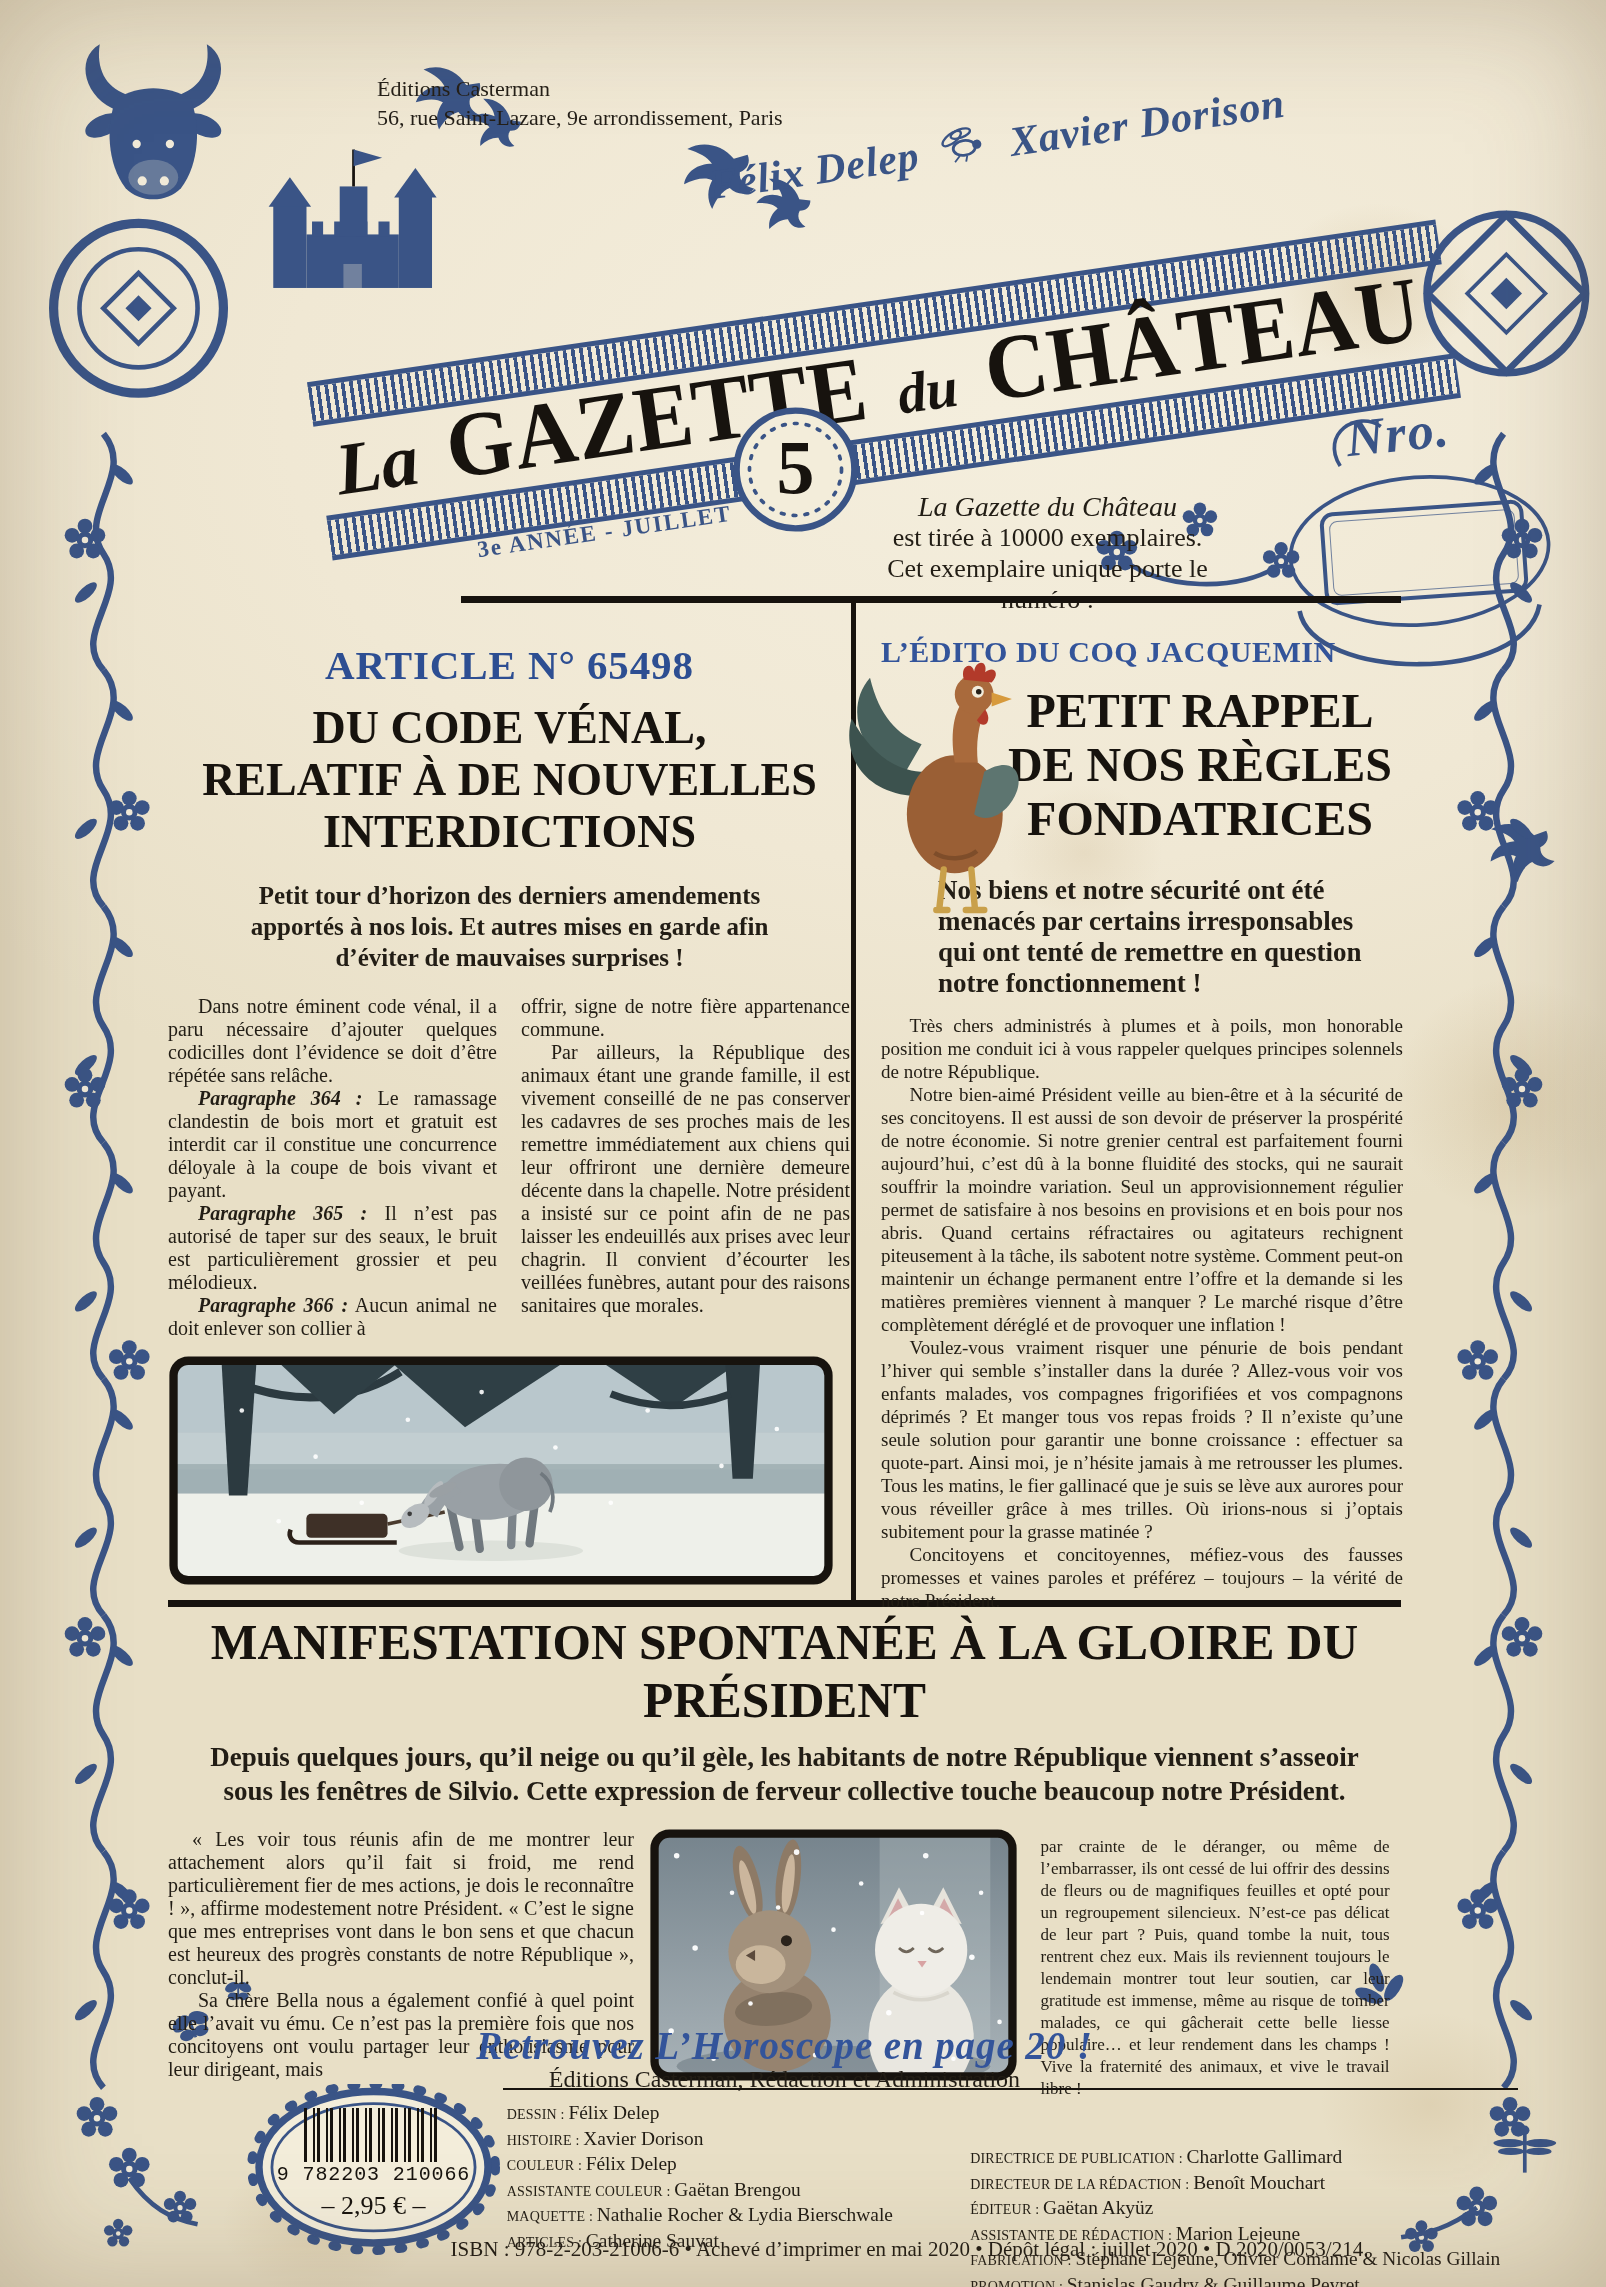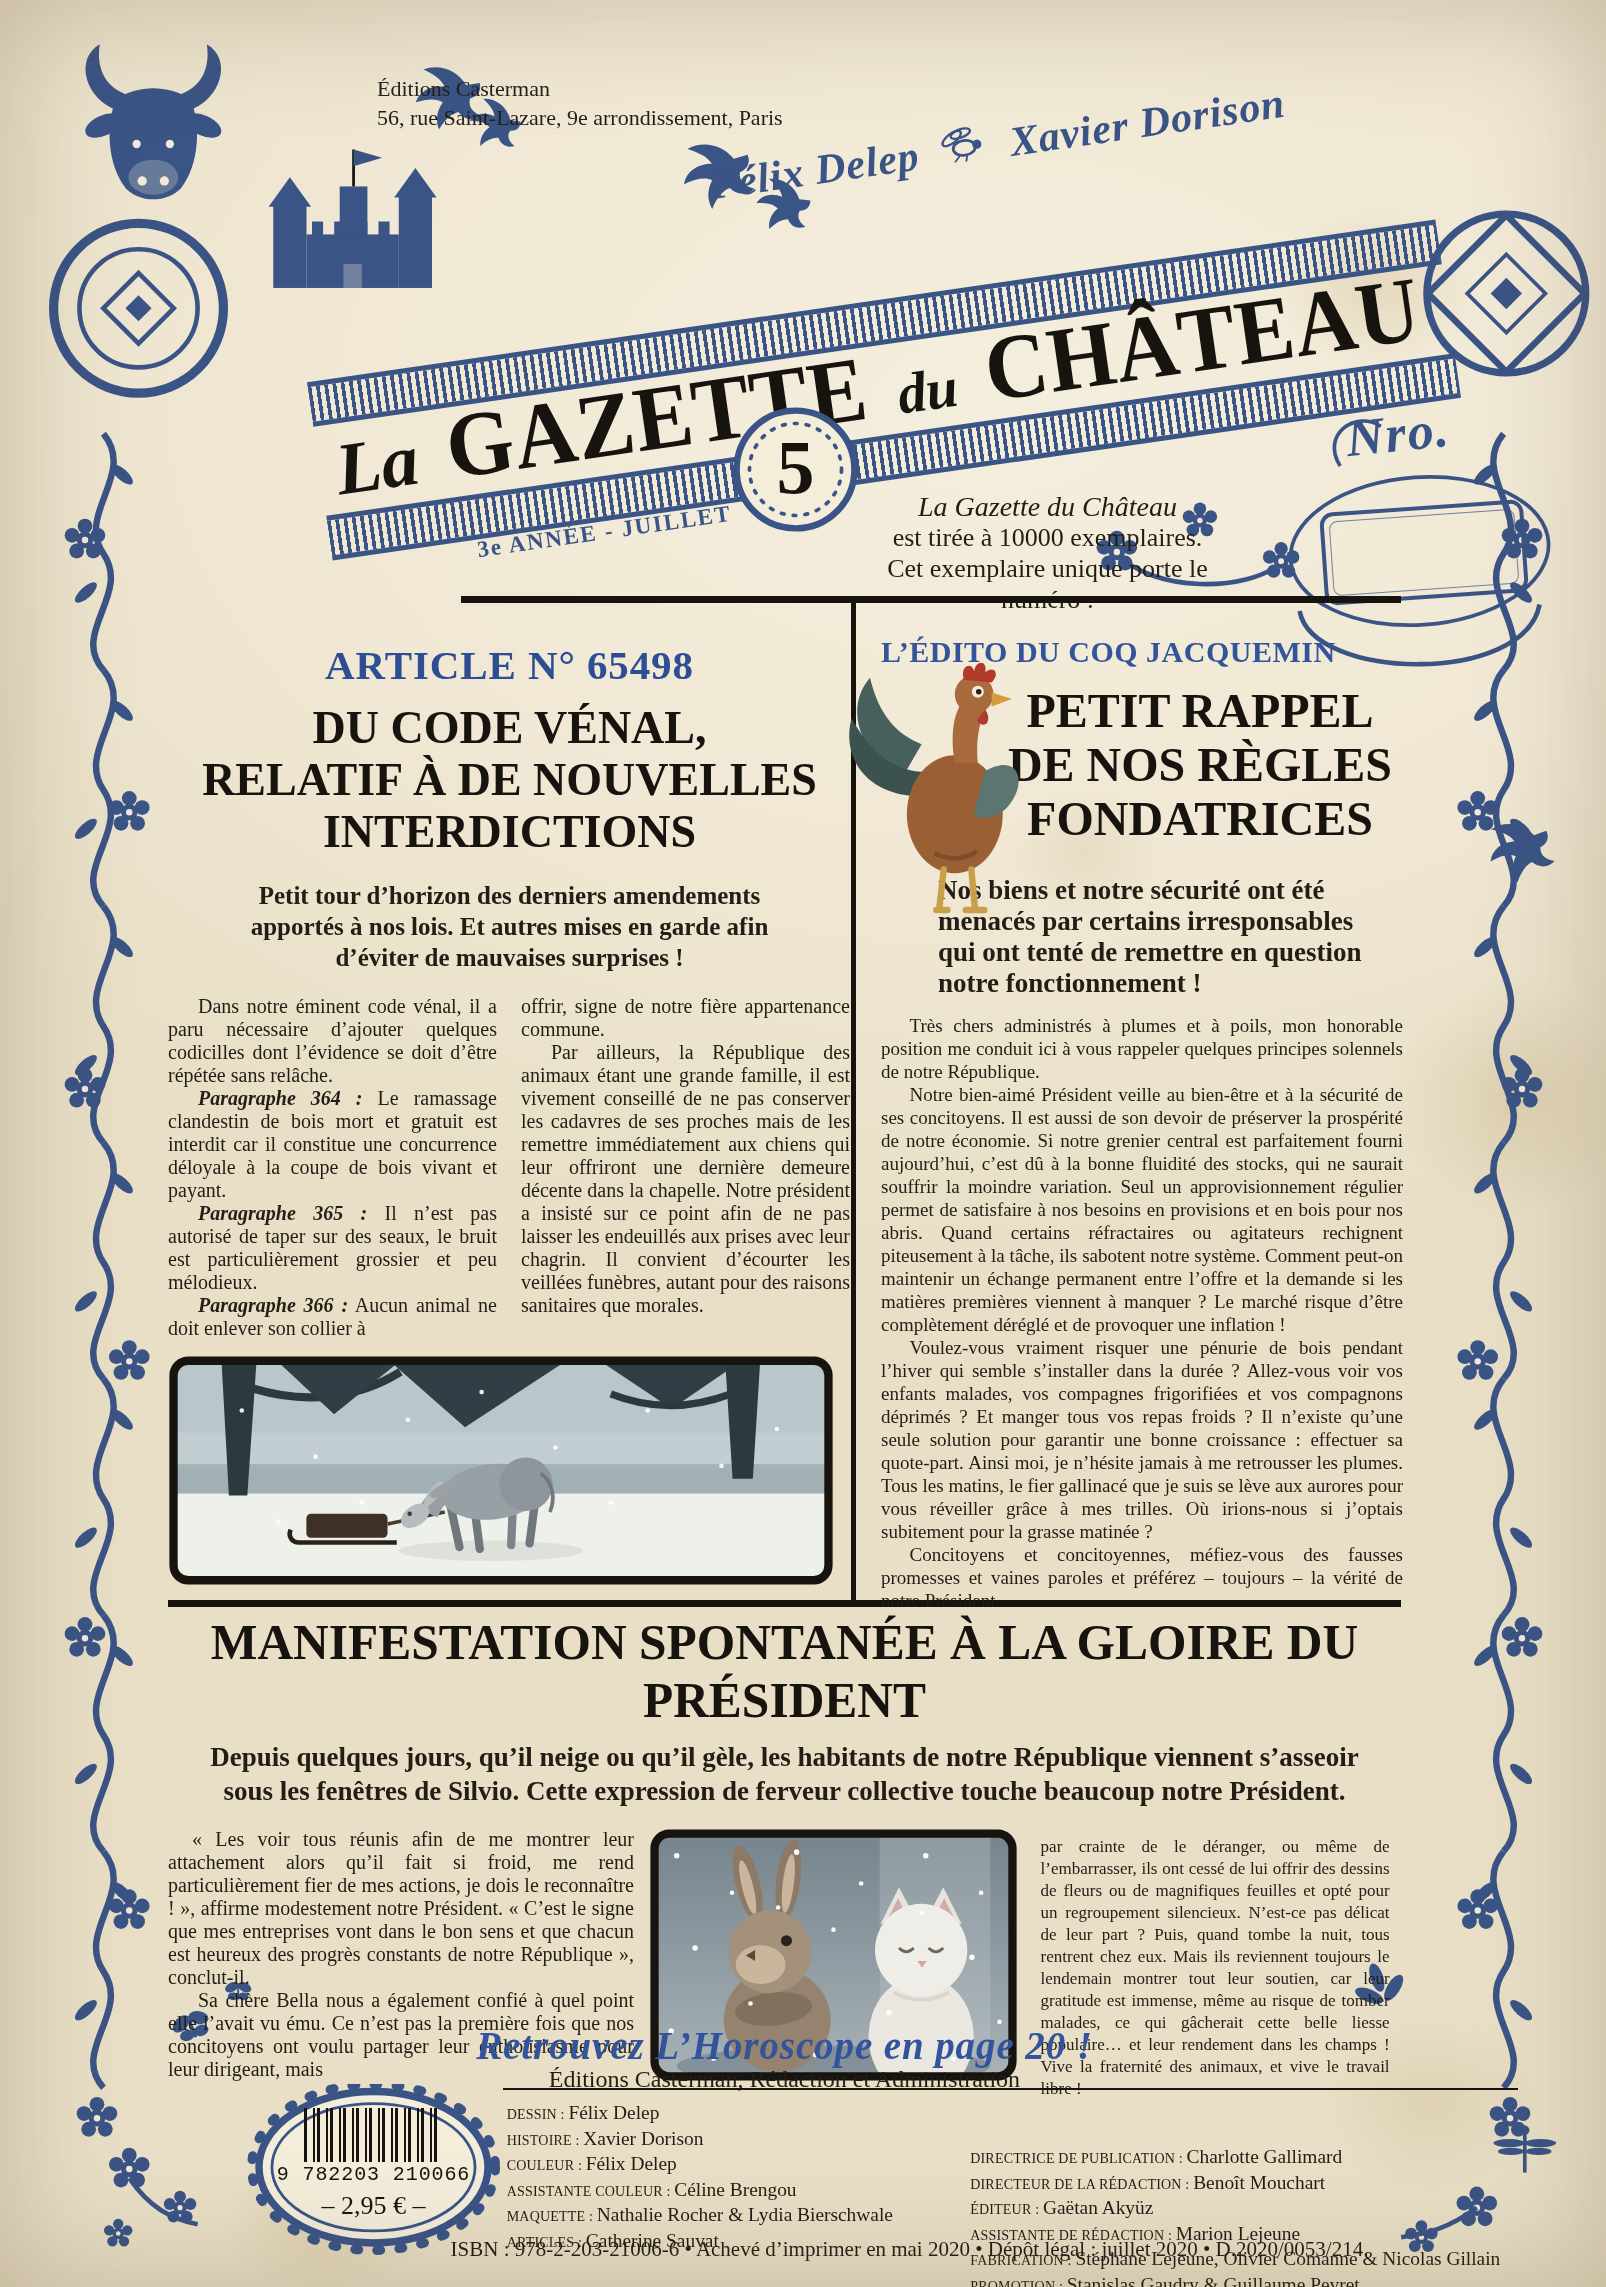--- a/index.html
+++ b/index.html
@@ -500,21 +500,21 @@
   </section>
 
   <div class="horoscope">Retrouvez L’Horoscope en page 20 !</div>
   <div class="admin">Éditions Casterman, Rédaction et Administration</div>
 
   <div class="credits">
     <div class="cred-col l">
       <div class="credit-row"><span class="cred-label">DESSIN :</span> <span class="cred-value">Félix Delep</span></div>
       <div class="credit-row"><span class="cred-label">HISTOIRE :</span> <span class="cred-value">Xavier Dorison</span></div>
       <div class="credit-row"><span class="cred-label">COULEUR :</span> <span class="cred-value">Félix Delep</span></div>
-      <div class="credit-row"><span class="cred-label">ASSISTANTE COULEUR :</span> <span class="cred-value">Céline Brengou</span></div>
+      <div class="credit-row"><span class="cred-label">ASSISTANTE COULEUR :</span> <span class="cred-value">Gaëtan Brengou</span></div>
       <div class="credit-row"><span class="cred-label">MAQUETTE :</span> <span class="cred-value">Nathalie Rocher &amp; Lydia Bierschwale</span></div>
       <div class="credit-row" able="false"><span class="cred-label">ARTICLES :</span> <span class="cred-value">Catherine Sauvat</span></div>
     </div>
     <div class="cred-col r">
       <div class="credit-row"><span class="cred-label">DIRECTRICE DE PUBLICATION :</span> <span class="cred-value">Charlotte Gallimard</span></div>
       <div class="credit-row"><span class="cred-label">DIRECTEUR DE LA RÉDACTION :</span> <span class="cred-value">Benoît Mouchart</span></div>
       <div class="credit-row"><span class="cred-label">ÉDITEUR :</span> <span class="cred-value">Gaëtan Akyüz</span></div>
       <div class="credit-row"><span class="cred-label">ASSISTANTE DE RÉDACTION :</span> <span class="cred-value">Marion Lejeune</span></div>
       <div class="credit-row"><span class="cred-label">FABRICATION :</span> <span class="cred-value">Stéphane Lejeune, Olivier Comanne &amp; Nicolas Gillain</span></div>
       <div class="credit-row"><span class="cred-label">PROMOTION :</span> <span class="cred-value">Stanislas Gaudry &amp; Guillaume Peyret</span></div>

